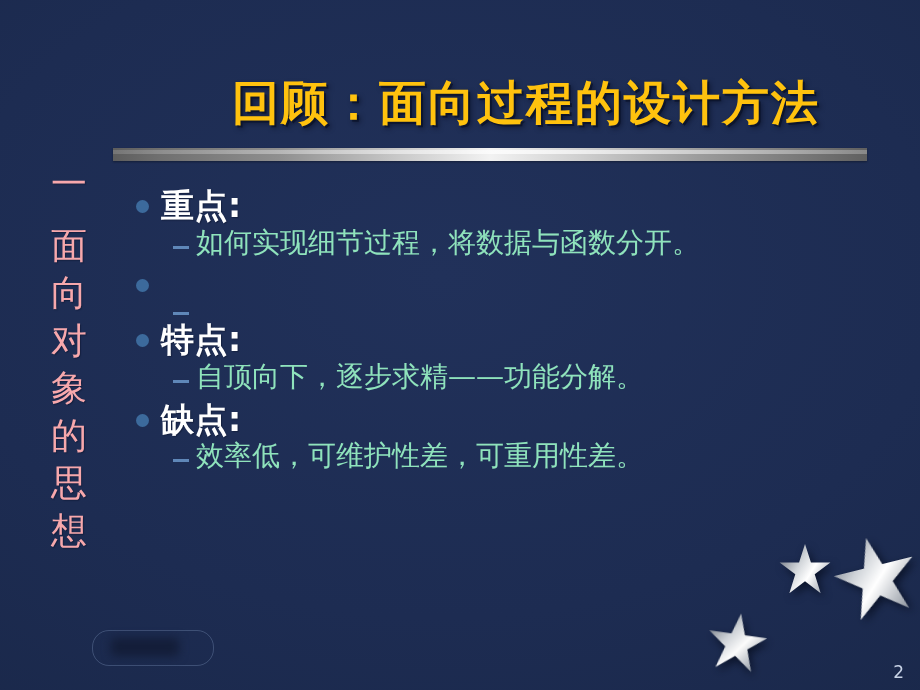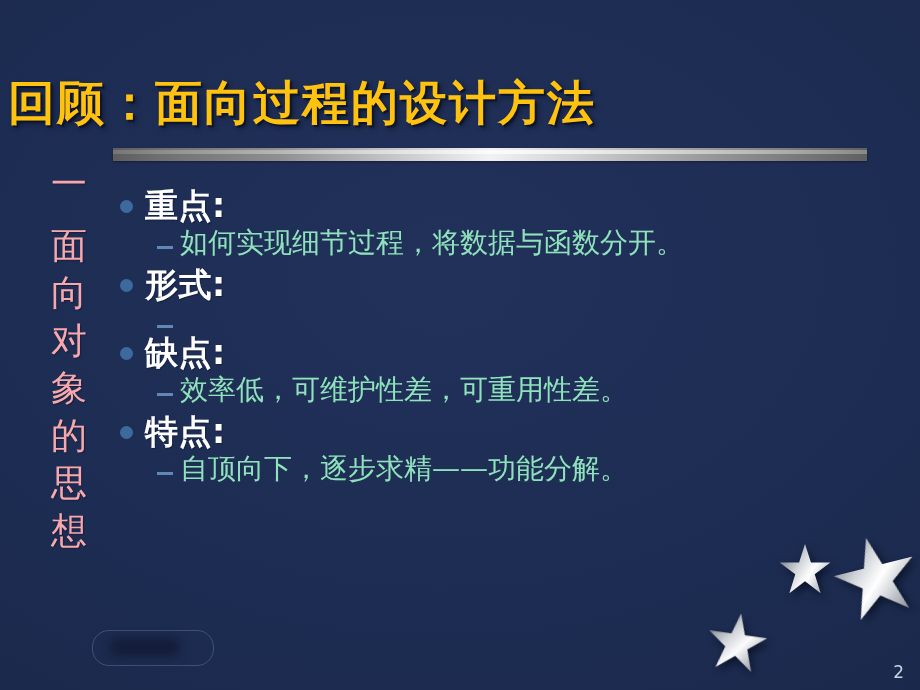--- a/index.html
+++ b/index.html
@@ -19,24 +19,24 @@
     height: 690px;
     background: #1e2e55;
     background-image:
       radial-gradient(ellipse 900px 620px at 48% 40%, #21315a 0%, #1d2c52 55%, #192748 100%);
     overflow: hidden;
   }
 
   
   #title-block {
     position: absolute;
-    left: 8px;
+    left: 0;
     top: 78px;
     width: 820px;
-    text-align: left;
+    text-align: right;
     pointer-events: none;
   }
   #slide-title {
     display: inline-block;
     font-family: "DejaVu Sans", "Liberation Sans", sans-serif;
     font-size: 47px;
     font-weight: 700;
     color: #FFC20E;
     letter-spacing: 2px;
     line-height: 1.05;
@@ -97,21 +97,21 @@
     display: block;
   }
   #side-title .st-gap {
     display: block;
     height: 14px;
   }
 
   
   #content {
     position: absolute;
-    left: 120px;
+    left: 136px;
     top: 186px;
     width: 780px;
   }
   .bullet-group {
     margin-bottom: 5px;
   }
   .bullet-row {
     display: flex;
     align-items: flex-start;
   }
@@ -230,46 +230,45 @@
       </div>
       <div class="sub-row">
         <span class="sub-dash"></span>
         <span class="sub-text">如何实现细节过程，将数据与函数分开。</span>
       </div>
     </div>
 
     <div class="bullet-group">
       <div class="bullet-row">
         <span class="bullet-dot"></span>
-        <span class="bullet-title">形式:</span>
       </div>
       <div class="sub-row">
         <span class="sub-dash"></span>
+      </div>
+    </div>
+
+    <div class="bullet-group">
+      <div class="bullet-row">
+        <span class="bullet-dot"></span>
+        <span class="bullet-title">特点:</span>
+      </div>
+      <div class="sub-row">
+        <span class="sub-dash"></span>
+        <span class="sub-text">自顶向下，逐步求精——功能分解。</span>
       </div>
     </div>
 
     <div class="bullet-group">
       <div class="bullet-row">
         <span class="bullet-dot"></span>
         <span class="bullet-title">缺点:</span>
       </div>
       <div class="sub-row">
         <span class="sub-dash"></span>
         <span class="sub-text">效率低，可维护性差，可重用性差。</span>
-      </div>
-    </div>
-
-    <div class="bullet-group">
-      <div class="bullet-row">
-        <span class="bullet-dot"></span>
-        <span class="bullet-title">特点:</span>
-      </div>
-      <div class="sub-row">
-        <span class="sub-dash"></span>
-        <span class="sub-text">自顶向下，逐步求精——功能分解。</span>
       </div>
     </div>
 
   </div>
 
   <svg class="star" id="star-small-left" viewBox="0 0 100 100">
     <defs>
       <linearGradient id="starGradA" x1="0%" y1="20%" x2="100%" y2="80%">
         <stop offset="0%" stop-color="#6d7480"></stop>
         <stop offset="38%" stop-color="#d2d6da"></stop>

